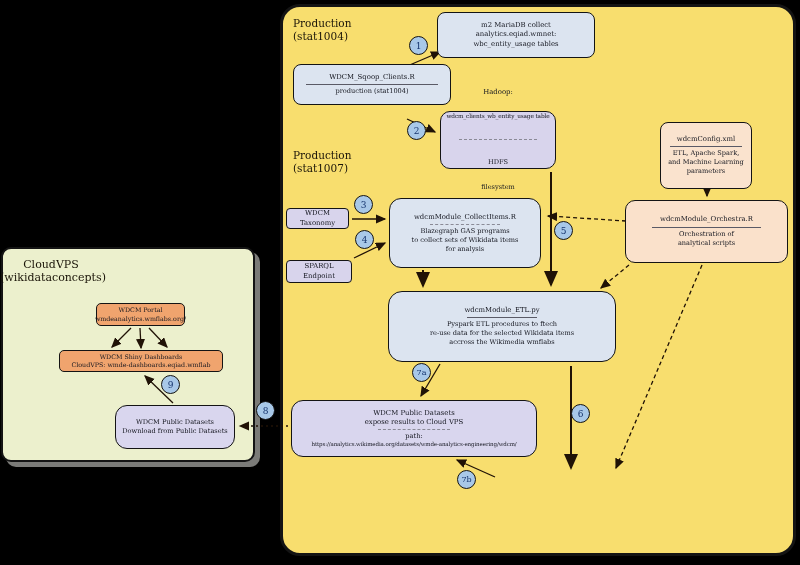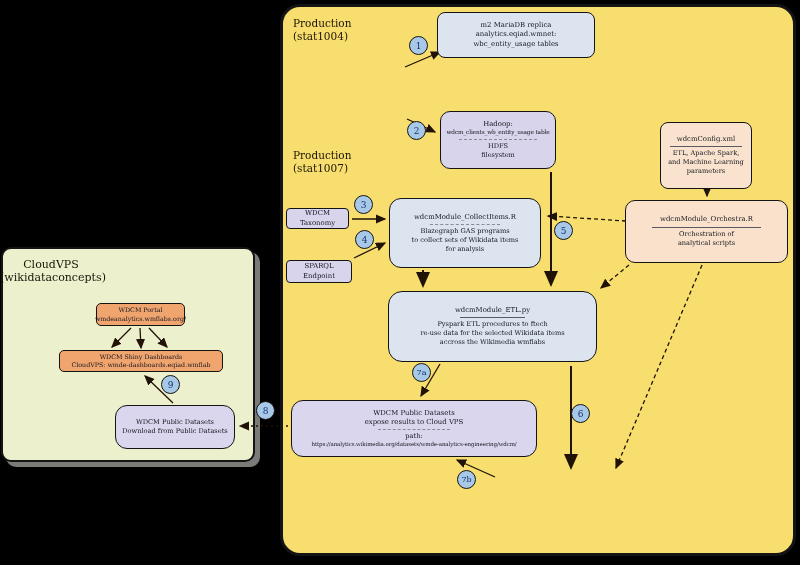--- a/index.html
+++ b/index.html
@@ -17,32 +17,32 @@
   .node{position:absolute;box-sizing:border-box;border:1.6px solid #141414;text-align:center;
         display:flex;flex-direction:column;justify-content:center;align-items:center;
         padding:2px 3px;line-height:1.35;}
   .node .t{font-size:6.9px;}
   .node .b{font-size:6.6px;}
   .node .xs{font-size:5.8px;letter-spacing:-0.15px;white-space:nowrap;}
   .node .url{font-size:5.5px;letter-spacing:-0.1px;white-space:nowrap;}
   .dv{border-top:1px solid #5a5a66;margin:2px auto;}
   .dv.dashed{border-top-style:dashed;border-top-color:#8a8a96;}
   .blue{background:#DCE4F0;}
-  .lav{background:#D8D4EC;}
+  .lav{background:#D8D4EC;gap:16px;}
   .peach{background:#FAE1CB;}
   .orange{background:#F0A46E;}
   #node-mariadb{left:437px;top:12px;width:158px;height:46px;border-radius:8px;}
   #node-sqoop{left:293px;top:64px;width:158px;height:41px;border-radius:8px;}
   #node-hadoop{left:440px;top:111px;width:116px;height:58px;border-radius:10px;}
   #node-config{left:660px;top:122px;width:92px;height:67px;border-radius:8px;background:#FAE3CE;}
   #node-taxonomy{left:286px;top:208px;width:63px;height:21px;border-radius:4px;}
   #node-sparql{left:286px;top:260px;width:66px;height:23px;border-radius:4px;}
   #node-collect{left:389px;top:198px;width:152px;height:70px;border-radius:12px;}
   #node-orchestra{left:625px;top:200px;width:163px;height:63px;border-radius:10px;}
-  #node-etl{left:388px;top:291px;width:209px;height:71px;border-radius:14px;}
+  #node-etl{left:388px;top:291px;width:228px;height:71px;border-radius:14px;}
   #node-expose{left:291px;top:400px;width:246px;height:57px;border-radius:12px;background:#D9D6EE;}
   #node-ml{left:492px;top:473px;width:163px;height:74px;border-radius:14px;}
   #node-portal{left:96px;top:303px;width:89px;height:23px;border-radius:5px;}
   #node-portal .b, #node-shiny .b{font-size:6.3px;}
   #node-shiny{left:59px;top:350px;width:164px;height:22px;border-radius:5px;}
   #node-download{left:115px;top:405px;width:120px;height:44px;border-radius:12px;background:#D9D6EE;}
   .step{position:absolute;width:19px;height:19px;border-radius:50%;background:#A8C8E8;
         border:1.5px solid #141414;box-sizing:border-box;color:#16356e;
         font-size:9px;display:flex;align-items:center;justify-content:center;}
   .step.wide{font-size:8px;}
@@ -92,25 +92,30 @@
     <line class="al" x1="440" y1="364" x2="421" y2="396" marker-end="url(#ah)"></line>
     <line class="al" x1="495" y1="477" x2="457" y2="460" marker-end="url(#ah)"></line>
     <line class="al dot" x1="288" y1="426" x2="240" y2="426" marker-end="url(#ah)"></line>
     <line class="al" x1="131" y1="328" x2="112" y2="347" marker-end="url(#ah)"></line>
     <line class="al" x1="140" y1="328" x2="141" y2="348" marker-end="url(#ah)"></line>
     <line class="al" x1="149" y1="328" x2="167" y2="347" marker-end="url(#ah)"></line>
     <line class="al" x1="173" y1="403" x2="145" y2="376" marker-end="url(#ah)"></line>
   </svg>
 
   <div class="node blue" id="node-mariadb">
-    <div class="t">m2 MariaDB replica</div>
+    <div class="t">m2 MariaDB collect</div>
     <div class="t">analytics.eqiad.wmnet:</div>
     <div class="t">wbc_entity_usage tables</div>
   </div>
 
+  <div class="node blue" id="node-sqoop">
+    <div class="t">WDCM_Sqoop_Clients.R</div>
+    <div class="dv" style="width:88%;"></div>
+    <div class="b">production (stat1004)</div>
+  </div>
 
   <div class="node lav" id="node-hadoop">
     <div class="t">Hadoop:</div>
     <div class="xs">wdcm_clients_wb_entity_usage table</div>
     <div class="dv dashed" style="width:72%;"></div>
     <div class="b">HDFS</div>
     <div class="b">filesystem</div>
   </div>
 
   <div class="node" id="node-config">

